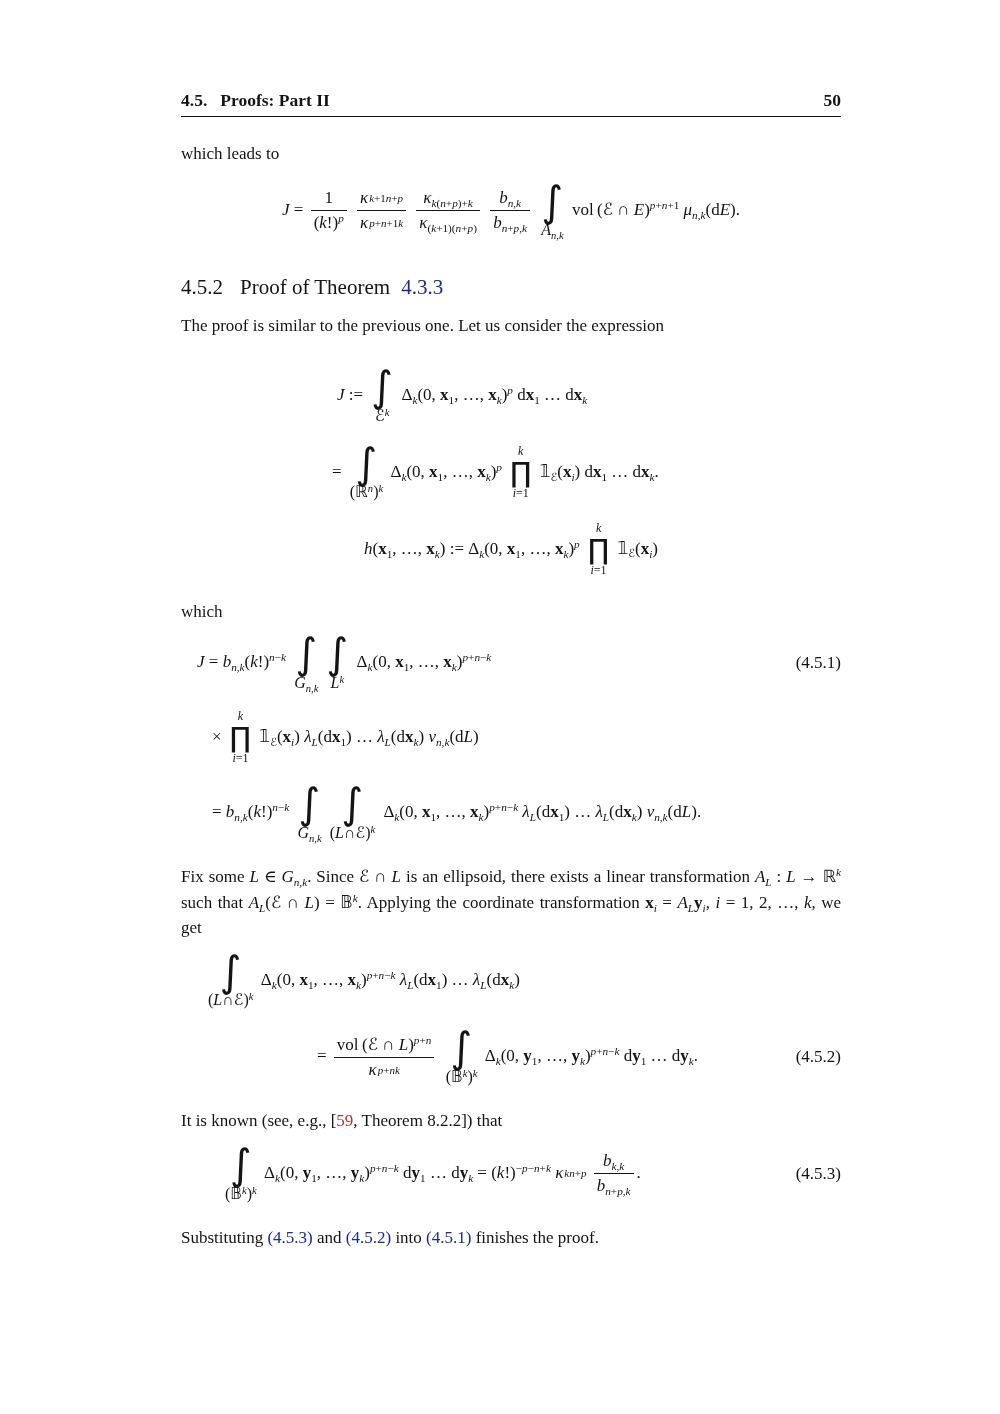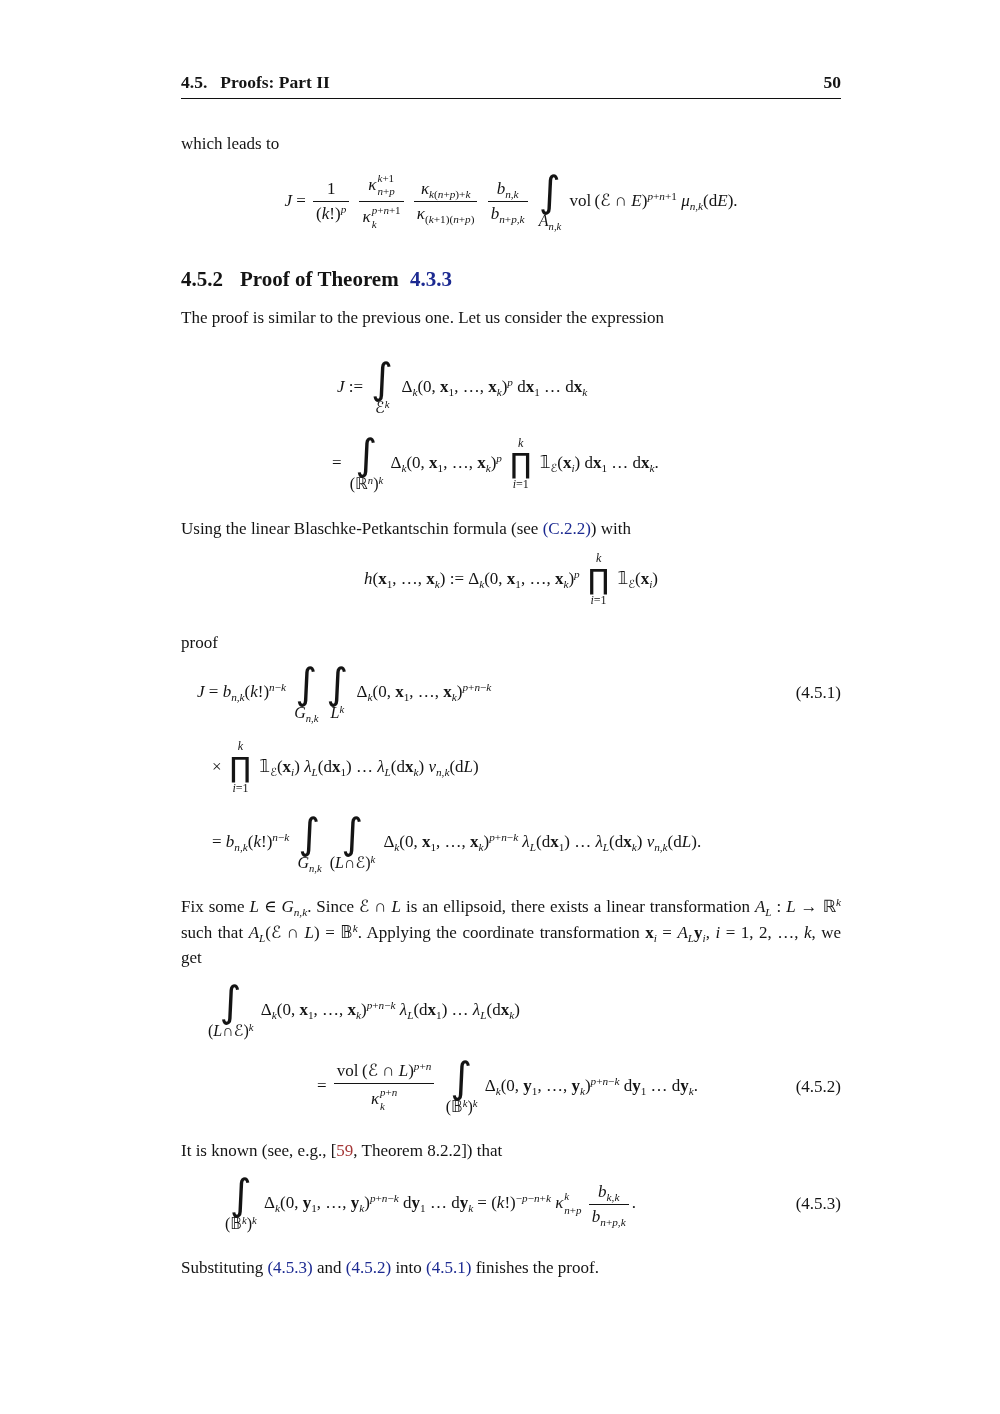--- a/index.html
+++ b/index.html
@@ -1,51 +1,51 @@
 <!DOCTYPE html>
 <html style="--link: #1c2a91; --cite: #a43737; --text: #141414;"><head>
 <meta charset="utf-8">
 <style>
   html,body{margin:0;padding:0;}
   body{
     width:1000px;height:1414px;background:#ffffff;overflow:hidden;
     font-family:"Liberation Serif","DejaVu Serif","DejaVu Sans",serif;
     color:var(--text,#141414);
   }
-  .page{width:660px;margin-left:181px;padding-top:72px;}
+  .page{width:660px;margin-left:181px;padding-top:90px;}
   .runhead{
     display:flex;justify-content:space-between;align-items:baseline;
     font-weight:bold;font-size:17.5px;
     border-bottom:1.8px solid #101010;padding-bottom:5px;
   }
   .rh-num{margin-right:13px;}
   .link{color:var(--link,#1c2a91);}
   .cite{color:var(--cite,#a43737);margin-top:42px;}
-  h2{font-size:21px;margin:26px 0 0;font-weight:bold;}
+  h2{font-size:21px;margin:26px 0 0;font-weight:normal;}
   .h-num{margin-right:17px;}
   .h-title{margin-right:6px;}
   .para{font-size:17px;line-height:1.5;margin:13px 0 0;text-align:justify;}
-  #lead{margin-top:32px;}
+  #lead{margin-top:24px;}
   .eq{position:relative;font-size:17px;padding:9px 0;}
   .center{text-align:center;}
   .math{display:inline-block;text-align:left;}
   .tag{position:absolute;right:0;top:50%;transform:translateY(-50%);}
   sub,sup{font-size:66%;line-height:0;}
   sub{vertical-align:-0.35em;}
   sup{vertical-align:0.5em;}
   .fr{display:inline-block;vertical-align:middle;text-align:center;margin:0 3px;}
   .fr .nu{display:block;padding:0 3px 2px;border-bottom:1.4px solid currentColor;}
   .fr .de{display:block;padding:2px 3px 0;}
   .iop{display:inline-flex;flex-direction:column;align-items:center;vertical-align:middle;margin:0 4px;}
   .is{font-family:"DejaVu Sans",sans-serif;font-size:42px;line-height:0.95;}
   .il{font-size:16px;line-height:1.15;text-align:center;}
   .pop{display:inline-flex;flex-direction:column;align-items:center;vertical-align:middle;margin:0 4px;}
   .pt,.pb{font-size:12px;line-height:1.15;}
   .ps{font-size:28px;line-height:1;font-family:"DejaVu Sans",sans-serif;}
-  .ss{display:inline-flex;flex-direction:column;align-items:flex-start;vertical-align:middle;font-size:11px;line-height:1.25;margin-left:1px;}
+  .ss{display:inline-flex;flex-direction:row;align-items:flex-start;vertical-align:middle;font-size:11px;line-height:1.25;margin-left:1px;}
   .ss span{display:block;}
   .bb,.scr{font-family:"DejaVu Sans","DejaVu Serif",sans-serif;font-style:normal;}
   #eqA{margin-top:6px;}
   #eqB1{padding-left:156px;margin-top:20px;}
   #eqB2{padding-left:151px;}
   #eqC{margin-top:2px;}
   #eqD1{padding-left:16px;}
   #eqD2{padding-left:31px;}
   #eqD3{padding-left:31px;}
   #eqE{padding-left:23px;margin-top:2px;}
@@ -96,31 +96,30 @@
     <span class="math">= <span class="iop">
           <span class="is">∫</span>
           <span class="il">(<span class="bb">ℝ</span><sup><i>n</i></sup>)<sup><i>k</i></sup></span>
         </span> Δ<sub><i>k</i></sub>(0, <b>x</b><sub>1</sub>, …, <b>x</b><sub><i>k</i></sub>)<sup><i>p</i></sup> <span class="pop">
           <span class="pt"><i>k</i></span>
           <span class="ps">∏</span>
           <span class="pb"><i>i</i>=1</span>
         </span> <span class="bb">𝟙</span><sub><span class="scr">ℰ</span></sub>(<b>x</b><sub><i>i</i></sub>) d<b>x</b><sub>1</sub> … d<b>x</b><sub><i>k</i></sub>.</span>
   </div>
 
-  <p class="para">Using the linear Blaschke-Petkantschin formula (see <span class="link">(C.2.2)</span>) with</p>
 
   <div class="eq center" id="eqC">
     <span class="math"><i>h</i>(<b>x</b><sub>1</sub>, …, <b>x</b><sub><i>k</i></sub>) := Δ<sub><i>k</i></sub>(0, <b>x</b><sub>1</sub>, …, <b>x</b><sub><i>k</i></sub>)<sup><i>p</i></sup> <span class="pop">
           <span class="pt"><i>k</i></span>
           <span class="ps">∏</span>
           <span class="pb"><i>i</i>=1</span>
         </span> <span class="bb">𝟙</span><sub><span class="scr">ℰ</span></sub>(<b>x</b><sub><i>i</i></sub>)</span>
   </div>
 
-  <p class="para">proof</p>
+  <p class="para">which</p>
 
   <div class="eq" id="eqD1">
     <span class="math"><i>J</i> = <i>b</i><sub><i>n</i>,<i>k</i></sub>(<i>k</i>!)<sup><i>n</i>−<i>k</i></sup> <span class="iop">
           <span class="is">∫</span>
           <span class="il"><i>G</i><sub><i>n</i>,<i>k</i></sub></span>
         </span><span class="iop">
           <span class="is">∫</span>
           <span class="il"><i>L</i><sup><i>k</i></sup></span>
         </span> Δ<sub><i>k</i></sub>(0, <b>x</b><sub>1</sub>, …, <b>x</b><sub><i>k</i></sub>)<sup><i>p</i>+<i>n</i>−<i>k</i></sup></span>
     <span class="tag">(4.5.1)</span>

